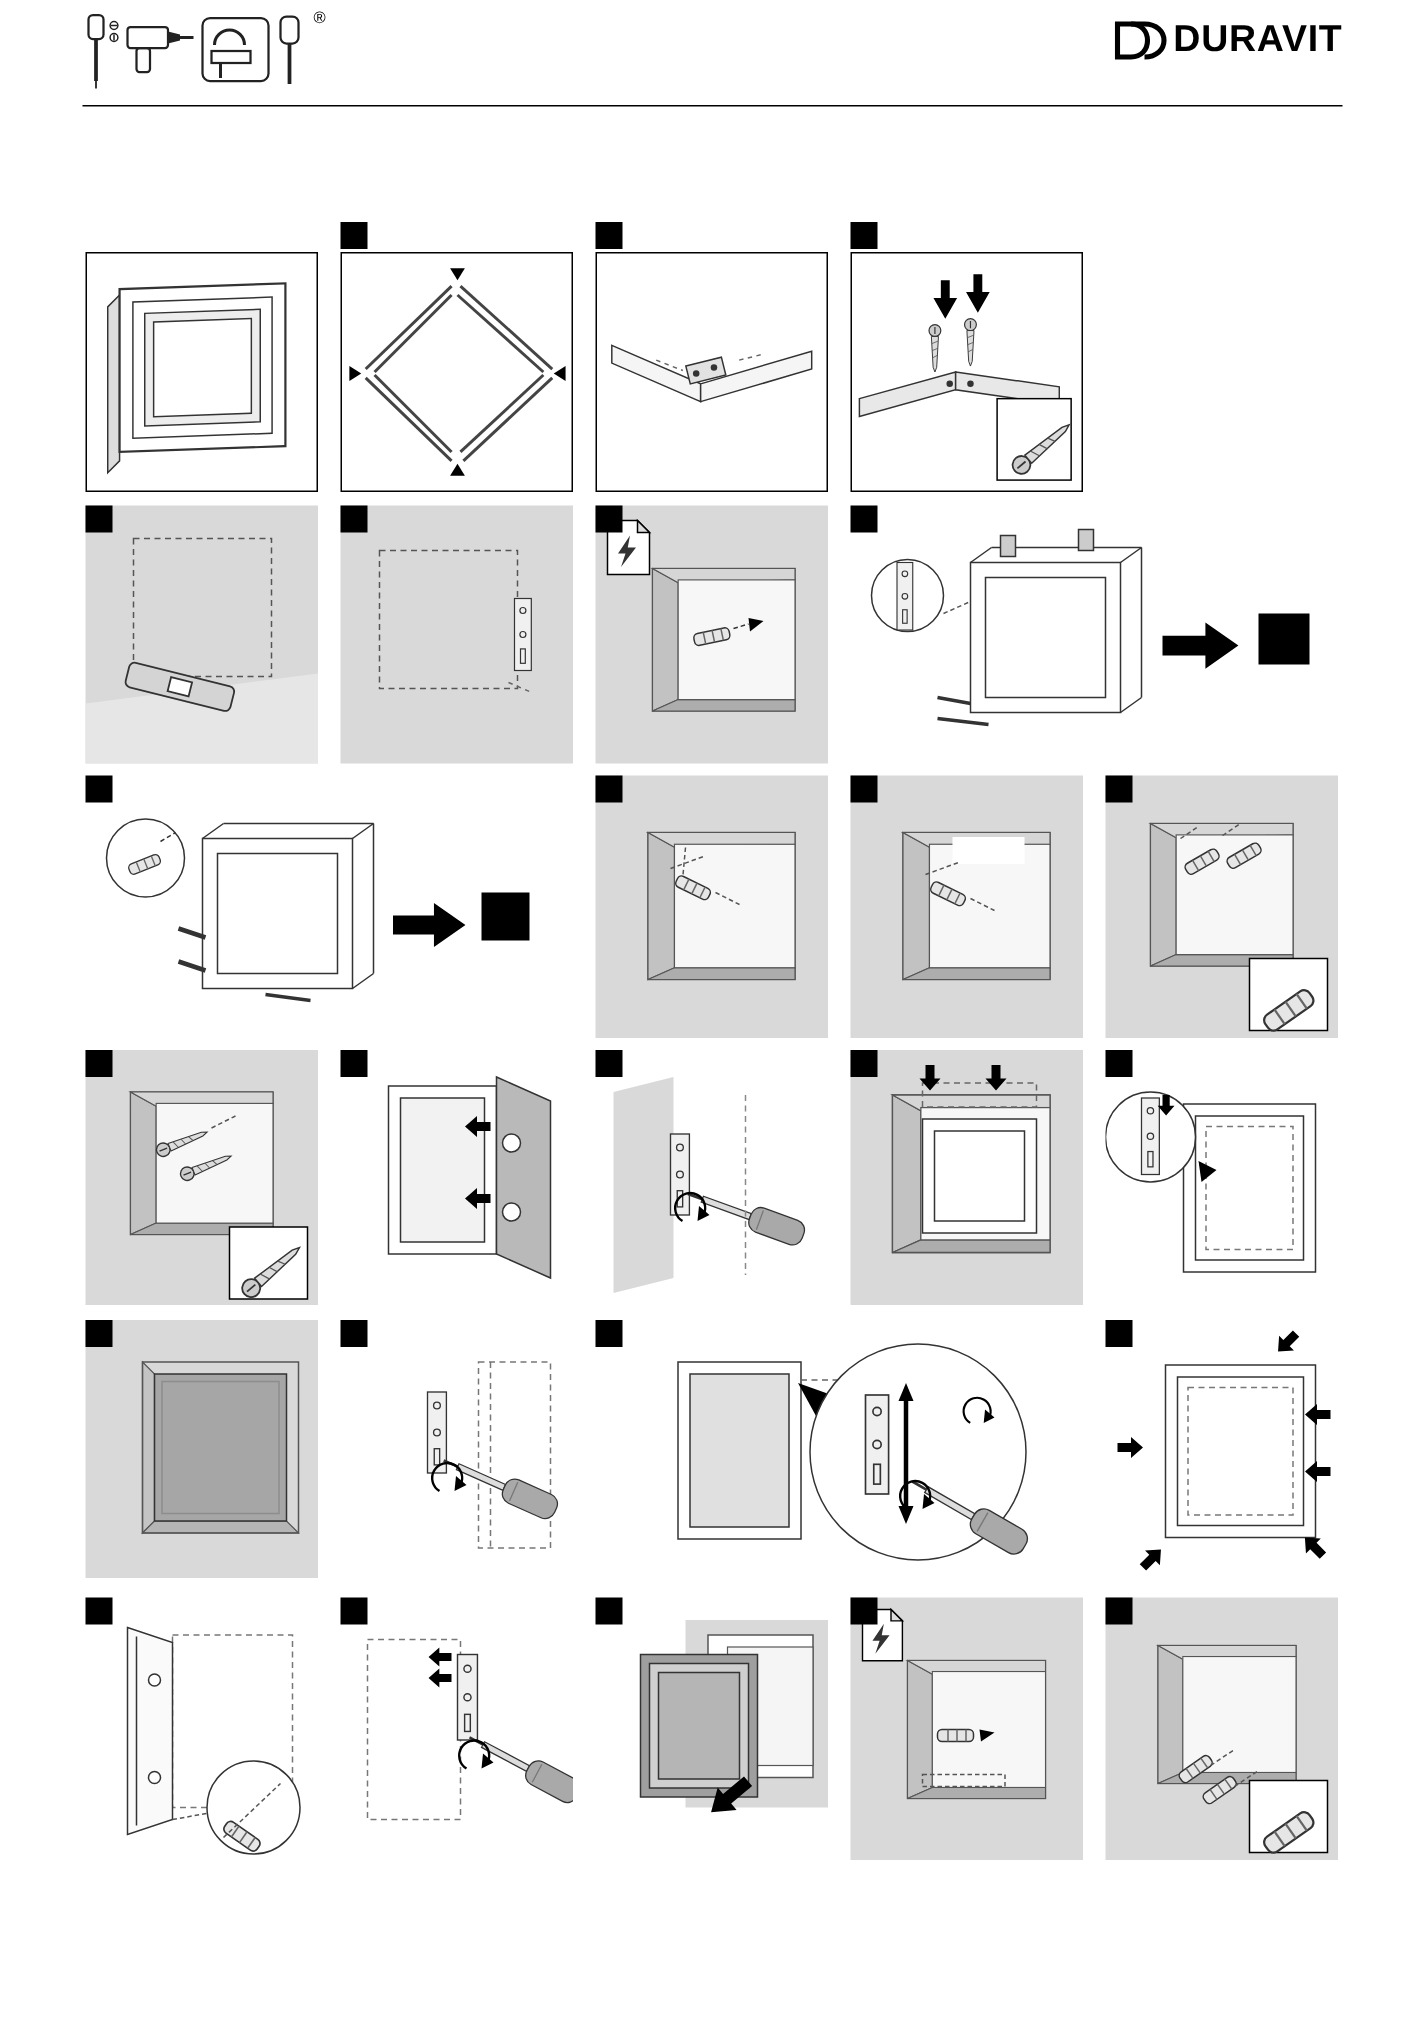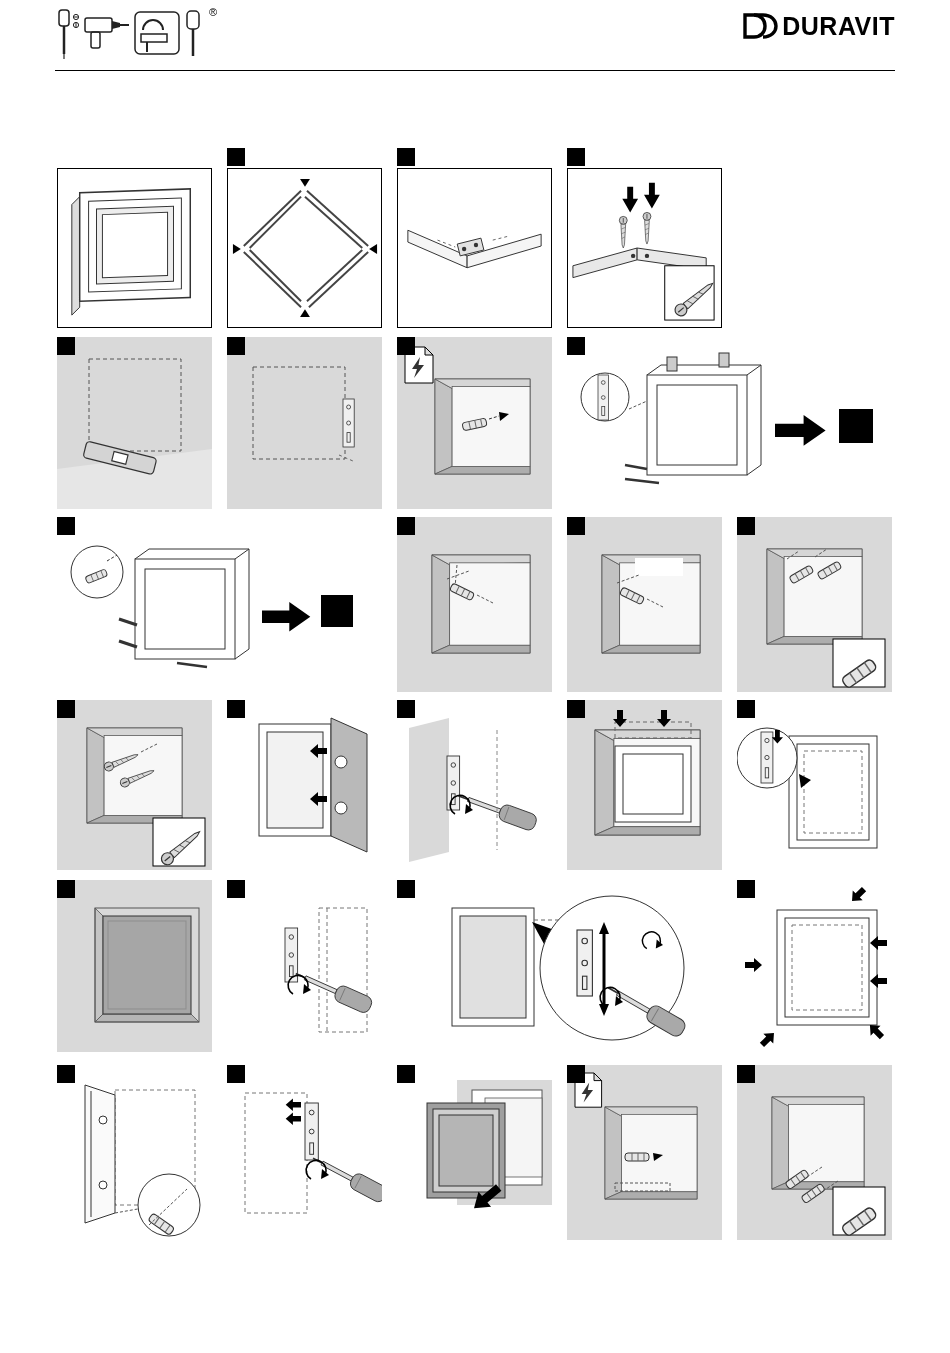--- a/index.html
+++ b/index.html
@@ -1,19 +1,19 @@
 <!DOCTYPE html>
 <html><head>
 <meta charset="utf-8">
 <style>
   html,body{margin:0;padding:0;background:#fff;}
   body{width:950px;height:1353px;position:relative;font-family:"Liberation Sans", sans-serif;color:#000;overflow:hidden;}
   .tools{position:absolute;left:57px;top:8px;display:flex;align-items:flex-start;}
   .reg{font-size:11px;position:relative;top:-2px;left:2px;}
-  .brand{position:absolute;top:12px;right:55px;display:flex;align-items:flex-start;gap:4px;}
+  .brand{position:absolute;top:12px;right:55px;display:flex;align-items:center;gap:4px;}
   .brandtext{font-size:25px;font-weight:bold;letter-spacing:0.5px;}
   .rule{position:absolute;left:55px;top:70px;width:840px;height:1px;background:#000;}
   .panel{position:absolute;box-sizing:border-box;background:#fff;}
   .panel.bordered{border:1px solid #000;}
   .panel.gray{background:#d9d9d9;}
   .badge{position:absolute;width:18px;height:18px;background:#000;z-index:5;}
   svg{display:block;}
 </style>
 </head>
 <body>

